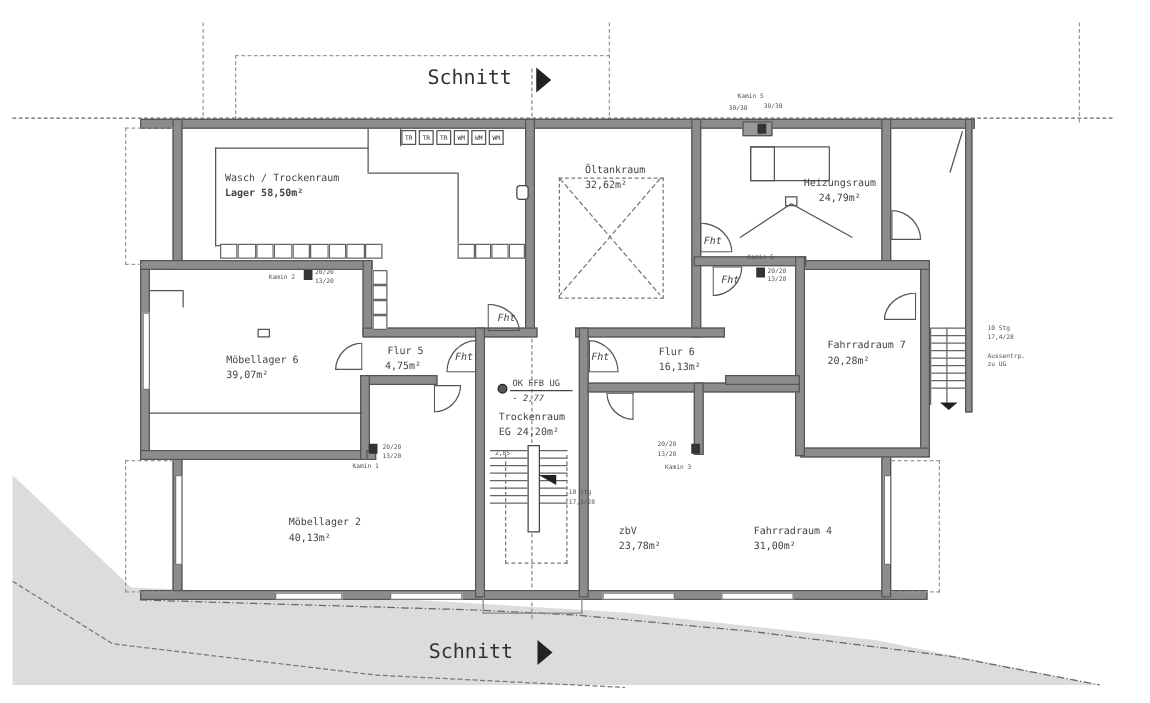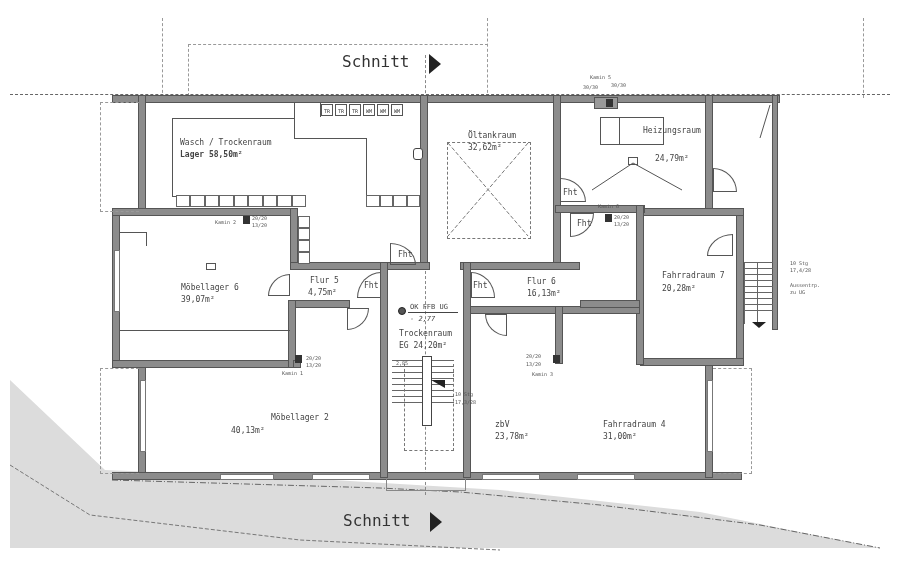--- a/index.html
+++ b/index.html
@@ -2,21 +2,21 @@
 <html><head>
 <meta charset="utf-8">
 <style>
   html, body { margin: 0; padding: 0; background: #ffffff; }
   body { width: 920px; height: 562px; position: relative; overflow: hidden;
          font-family: "DejaVu Sans Mono", monospace; color: #333; }
   .abs { position: absolute; }
   .wall { position: absolute; background: #8c8c8c; border: 1px solid #555; box-sizing: border-box; }
   .room-label { position: absolute; font-size: 8px; line-height: 10px; color: #444; white-space: nowrap; }
   .small { position: absolute; font-size: 5px; line-height: 6px; color: #555; white-space: nowrap; }
-  .fht { position: absolute; font-size: 8px; color: #444; }
+  .fht { position: absolute; font-size: 8px; color: #444; font-style: italic; }
   .dash-h { position: absolute; border-top: 1px dashed #999; height: 0; }
   .dash-v { position: absolute; border-left: 1px dashed #999; width: 0; }
   .dashdot-h { position: absolute; height: 0; border-top: 1px dashed #666; }
   .schnitt { position: absolute; font-size: 16px; color: #333; font-family: "DejaVu Sans Mono", monospace; }
   .arrow { position: absolute; width: 0; height: 0; border-top: 10px solid transparent; border-bottom: 10px solid transparent; border-left: 12px solid #222; }
   .appl { position: absolute; width: 12px; height: 12px; border: 1px solid #555; font-size: 5px; line-height: 12px; text-align: center; background: #fff; box-sizing: border-box; }
   .tile { position: absolute; border: 1px solid #666; box-sizing: border-box; background: #fff; }
   .door { position: absolute; border: 1px solid #555; border-radius: 0 100% 0 0; box-sizing: border-box; background: transparent; }
   .chimney { position: absolute; width: 7px; height: 8px; background: #333; }
   .step { position: absolute; height: 0; border-top: 1px solid #666; }
@@ -222,30 +222,30 @@
 <div class="abs" style="left:752px;top:322px;width:0;height:0;border-left:7px solid transparent;border-right:7px solid transparent;border-top:6px solid #222;"></div>
 <div class="small" style="left:790px;top:260px;">10 Stg</div>
 <div class="small" style="left:790px;top:267px;">17,4/28</div>
 <div class="small" style="left:790px;top:282px;">Aussentrp.</div>
 <div class="small" style="left:790px;top:289px;">zu UG</div>
 
 <div class="room-label" style="left:180px;top:138px;">Wasch / Trockenraum</div>
 <div class="room-label" style="left:180px;top:150px;font-weight:bold;">Lager 58,50m²</div>
 <div class="room-label" style="left:468px;top:131px;">Öltankraum</div>
 <div class="room-label" style="left:468px;top:143px;">32,62m²</div>
-<div class="room-label" style="left:643px;top:126px;">Heizungsraum</div>
+<div class="room-label" style="left:643px;top:142px;">Heizungsraum</div>
 <div class="room-label" style="left:655px;top:154px;">24,79m²</div>
 <div class="room-label" style="left:181px;top:283px;">Möbellager 6</div>
 <div class="room-label" style="left:181px;top:295px;">39,07m²</div>
 <div class="room-label" style="left:310px;top:276px;">Flur 5</div>
 <div class="room-label" style="left:308px;top:288px;">4,75m²</div>
 <div class="room-label" style="left:527px;top:277px;">Flur 6</div>
 <div class="room-label" style="left:527px;top:289px;">16,13m²</div>
 <div class="room-label" style="left:399px;top:329px;">Trockenraum</div>
 <div class="room-label" style="left:399px;top:341px;">EG  24,20m²</div>
 <div class="room-label" style="left:662px;top:271px;">Fahrradraum 7</div>
 <div class="room-label" style="left:662px;top:284px;">20,28m²</div>
-<div class="room-label" style="left:231px;top:413px;margin-left:40px;">Möbellager 2</div>
+<div class="room-label" style="left:231px;top:413px;">Möbellager 2</div>
 <div class="room-label" style="left:231px;top:426px;">40,13m²</div>
 <div class="room-label" style="left:495px;top:420px;">zbV</div>
 <div class="room-label" style="left:495px;top:432px;">23,78m²</div>
 <div class="room-label" style="left:603px;top:420px;">Fahrradraum 4</div>
 <div class="room-label" style="left:603px;top:432px;">31,00m²</div>
 
 </body></html>

